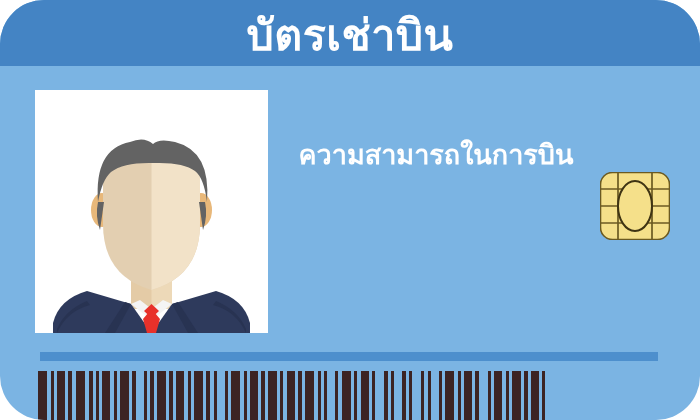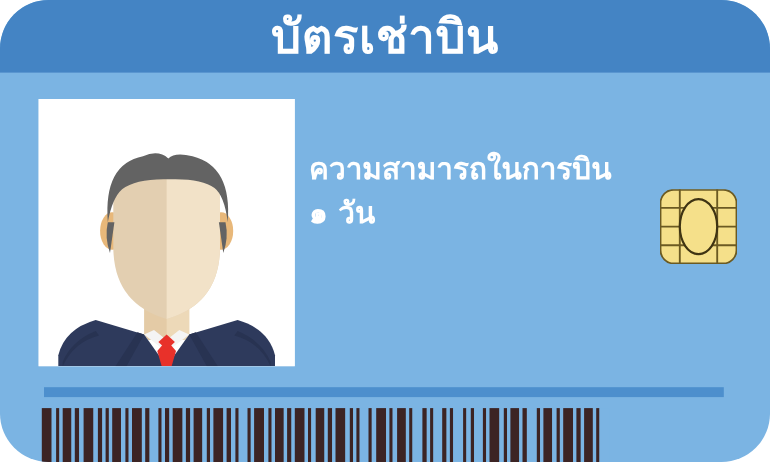--- a/index.html
+++ b/index.html
@@ -35,21 +35,20 @@
   .card-header {
     position: absolute;
     left: 0;
     top: 0;
     width: 700px;
     height: 66px;
     background: #4484c4;
     display: flex;
     align-items: center;
     justify-content: center;
-    font-family: Liberation Serif, serif;
   }
   .card-title {
     color: #ffffff;
     font-size: 43px;
     line-height: 46px;
     font-weight: bold;
     letter-spacing: 0.5px;
     white-space: nowrap;
     transform: translateY(2px);
   }
@@ -71,20 +70,21 @@
     width: 233px;
     height: 243px;
   }
 
   
   .info-block {
     position: absolute;
     left: 281px;
     top: 138px;
     width: 310px;
+    text-align: center;
   }
   .info-line-1 {
     color: #ffffff;
     font-size: 27px;
     line-height: 34px;
     font-weight: bold;
     white-space: nowrap;
   }
   .info-line-2 {
     color: #ffffff;
@@ -179,21 +179,20 @@
 
         <path d="M96 214 L116.5 230 L137 214 L128 210 L116.5 219 L105 210 z" fill="#f4f4f4"></path>
 
         <path d="M116.5 219 L108 229 L112 243 L121 243 L125 229 z" fill="#e8312a"></path>
         <path d="M116.5 214 L109 221 L116.5 228 L124 221 z" fill="#e8312a"></path>
       </svg>
     </div>
 
     <div class="info-block">
       <div class="info-line-1">ความสามารถในการบิน</div>
-      <div class="info-line-2">๑ วัน</div>
     </div>
 
     <svg class="chip" viewBox="0 0 70 68">
       <rect x="0.5" y="0.5" width="69" height="67" rx="12" ry="12" fill="#f5e08a" stroke="#6b5a22" stroke-width="1.6"></rect>
       <g stroke="#6b5a22" stroke-width="1.7" fill="none">
         <line x1="0" y1="17" x2="70" y2="17"></line>
         <line x1="0" y1="34" x2="70" y2="34"></line>
         <line x1="0" y1="51" x2="70" y2="51"></line>
         <line x1="18" y1="0" x2="18" y2="68"></line>
         <line x1="52" y1="0" x2="52" y2="68"></line>

